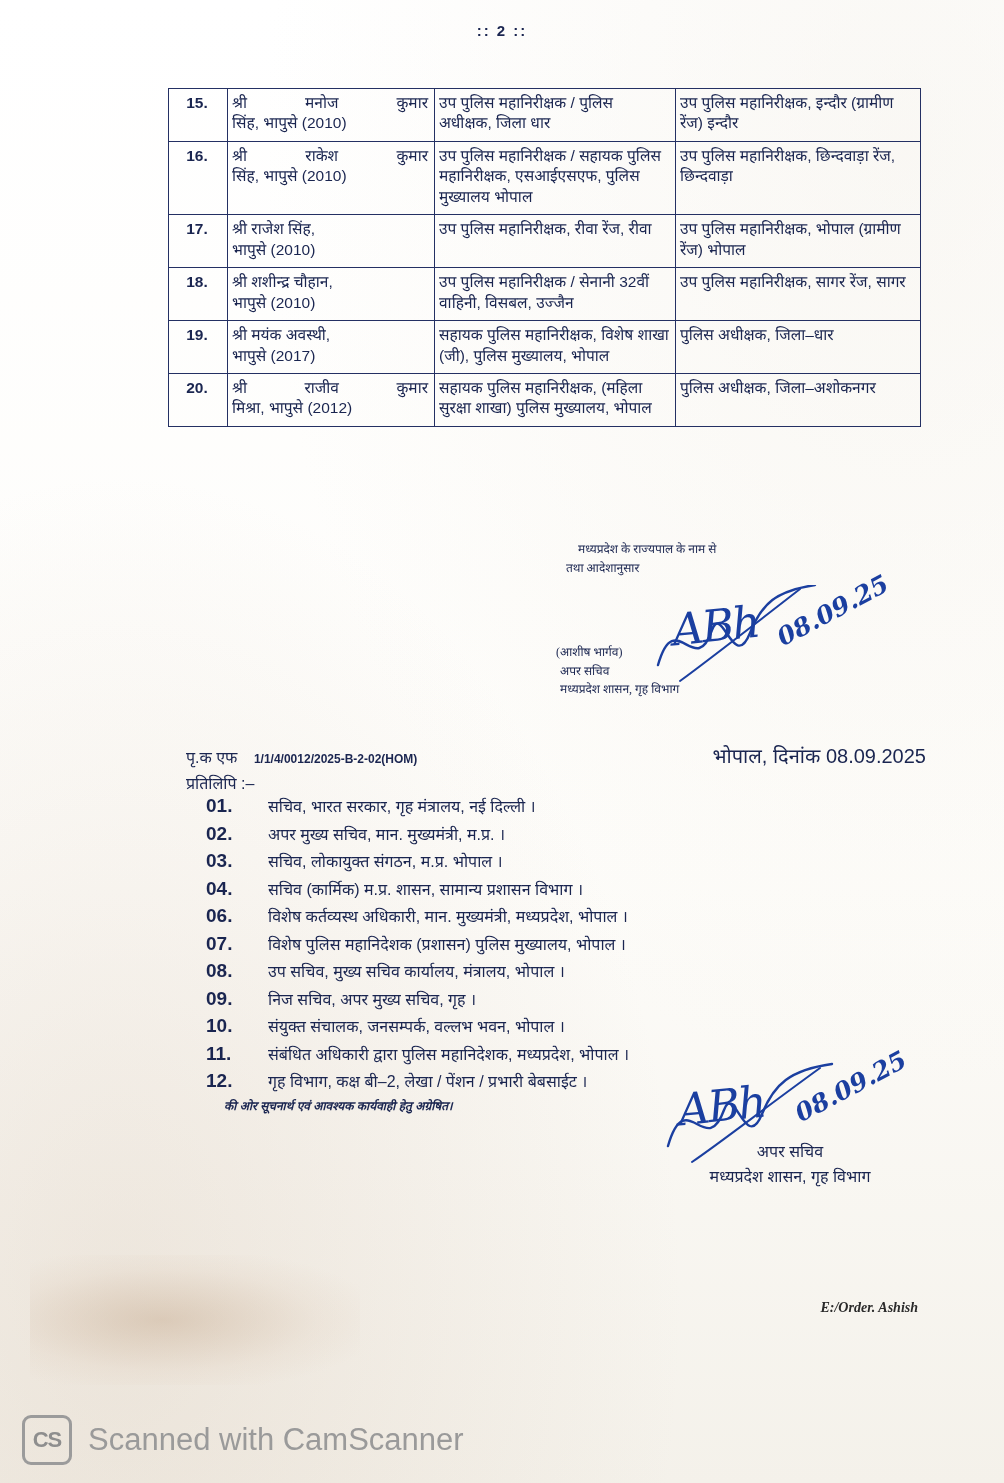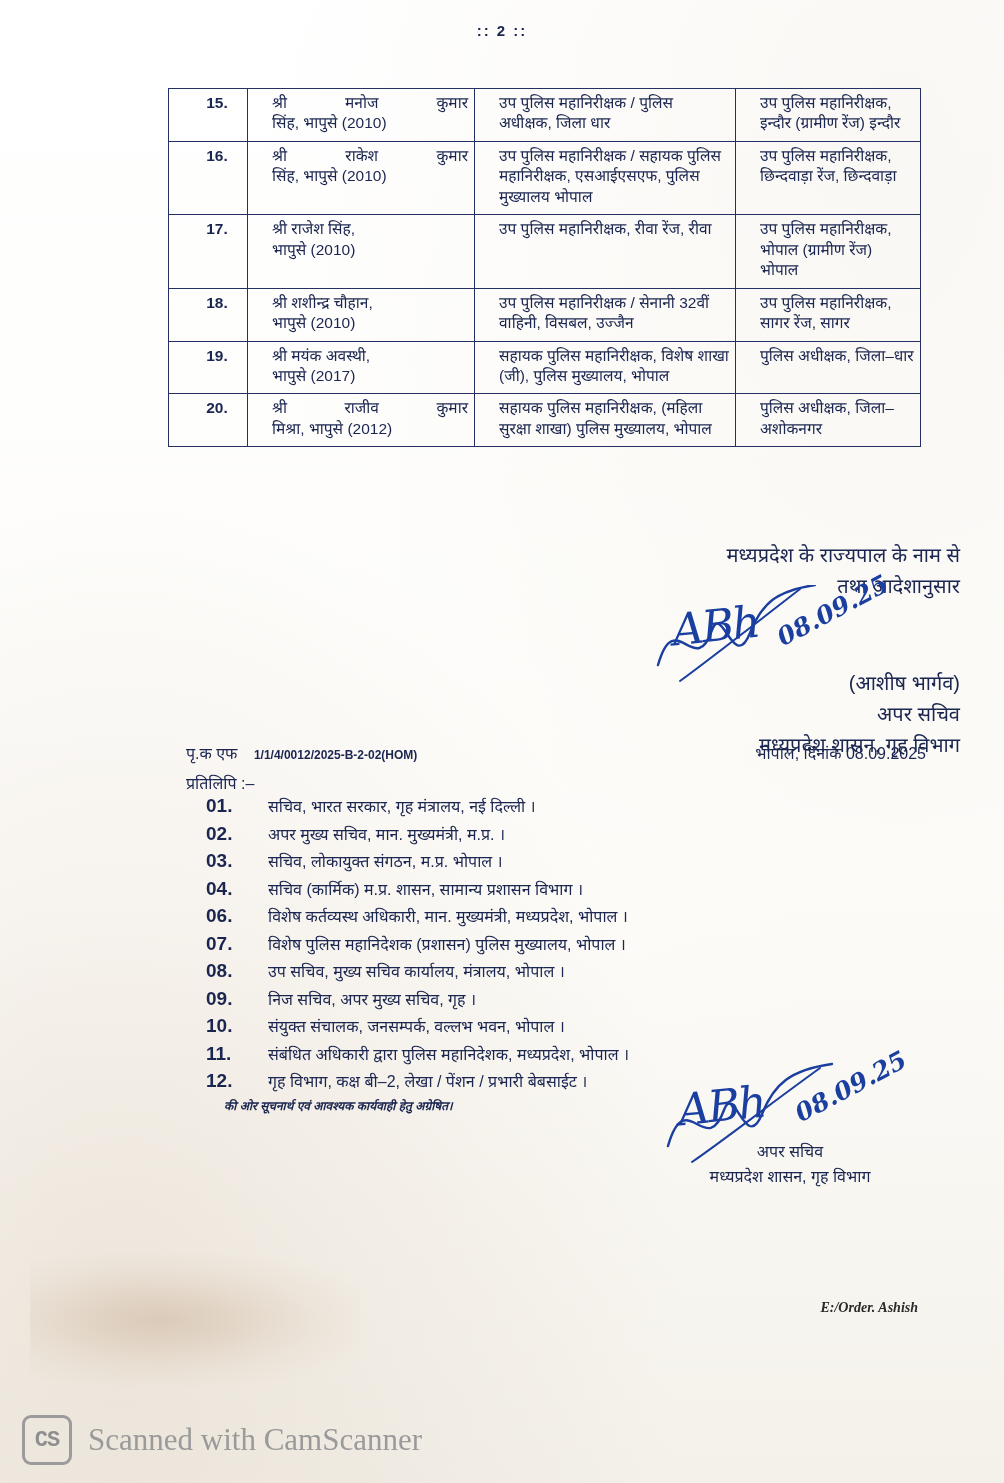--- a/index.html
+++ b/index.html
@@ -45,21 +45,21 @@
     width: 753px;
   }
   table.order-table {
     border-collapse: collapse;
     width: 100%;
     table-layout: fixed;
   }
   table.order-table td {
     border: 1.6px solid #243063;
     vertical-align: top;
-    padding: 4px 6px 7px 24px;
+    padding: 4px 6px 7px 4px;
     font-size: 15.5px;
     line-height: 1.32;
     color: #1a2550;
   }
   td.col-sn {
     width: 48px;
     text-align: center;
     font-weight: bold;
     font-size: 17px;
     padding-top: 5px;
@@ -70,24 +70,25 @@
   .justify-two {
     display: flex;
     justify-content: space-between;
   }
   
   .sign-block-1 {
     position: absolute;
     left: 560px;
     top: 540px;
     width: 400px;
-    text-align: right;
-    font-size: 20px;
+    text-align: left;
+    font-size: 12px;
     line-height: 1.55;
     color: #1a2550;
+    font-family: Liberation Serif, serif;
   }
   .sign-block-1 .l1 { margin-left: 18px; }
   .sign-block-1 .l2 { margin-left: 6px; }
   .sig-gap { height: 66px; }
   .sig-name { margin-left: -4px; }
   
   .handsig {
     position: absolute;
     font-family: "DejaVu Serif", serif;
     font-style: italic;
@@ -129,21 +130,21 @@
     color: #1a2550;
   }
   .ref-left { font-weight: normal; }
   .ref-no {
     font-family: "Liberation Sans", sans-serif;
     font-weight: bold;
     margin-left: 12px;
     font-size: 12px;
     text-align: center;
   }
-  .ref-right { font-size: 16px; }
+  .ref-right { font-size: 20px; }
   .copy-label {
     position: absolute;
     left: 186px;
     top: 772px;
     font-size: 16px;
     color: #1a2550;
   }
   
   ol.copy-list {
     position: absolute;
@@ -242,28 +243,28 @@
     gap: 16px;
   }
   .cam-logo {
     width: 44px;
     height: 44px;
     border: 3px solid #9b9b9b;
     border-radius: 9px;
     display: flex;
     align-items: center;
     justify-content: center;
-    font-family: Liberation Mono, monospace;
+    font-family: Liberation Sans, sans-serif;
     font-weight: bold;
     font-size: 22px;
     color: #8e8e8e;
     letter-spacing: -1px;
   }
   .cam-text {
-    font-family: Liberation Serif, serif;
+    font-family: Liberation Sans, sans-serif;
     font-size: 31px;
     color: #9a9a9a;
   }
 </style>
 </head>
 <body>
 
 <div class="page">
   <div class="scan-tint"></div>
 

